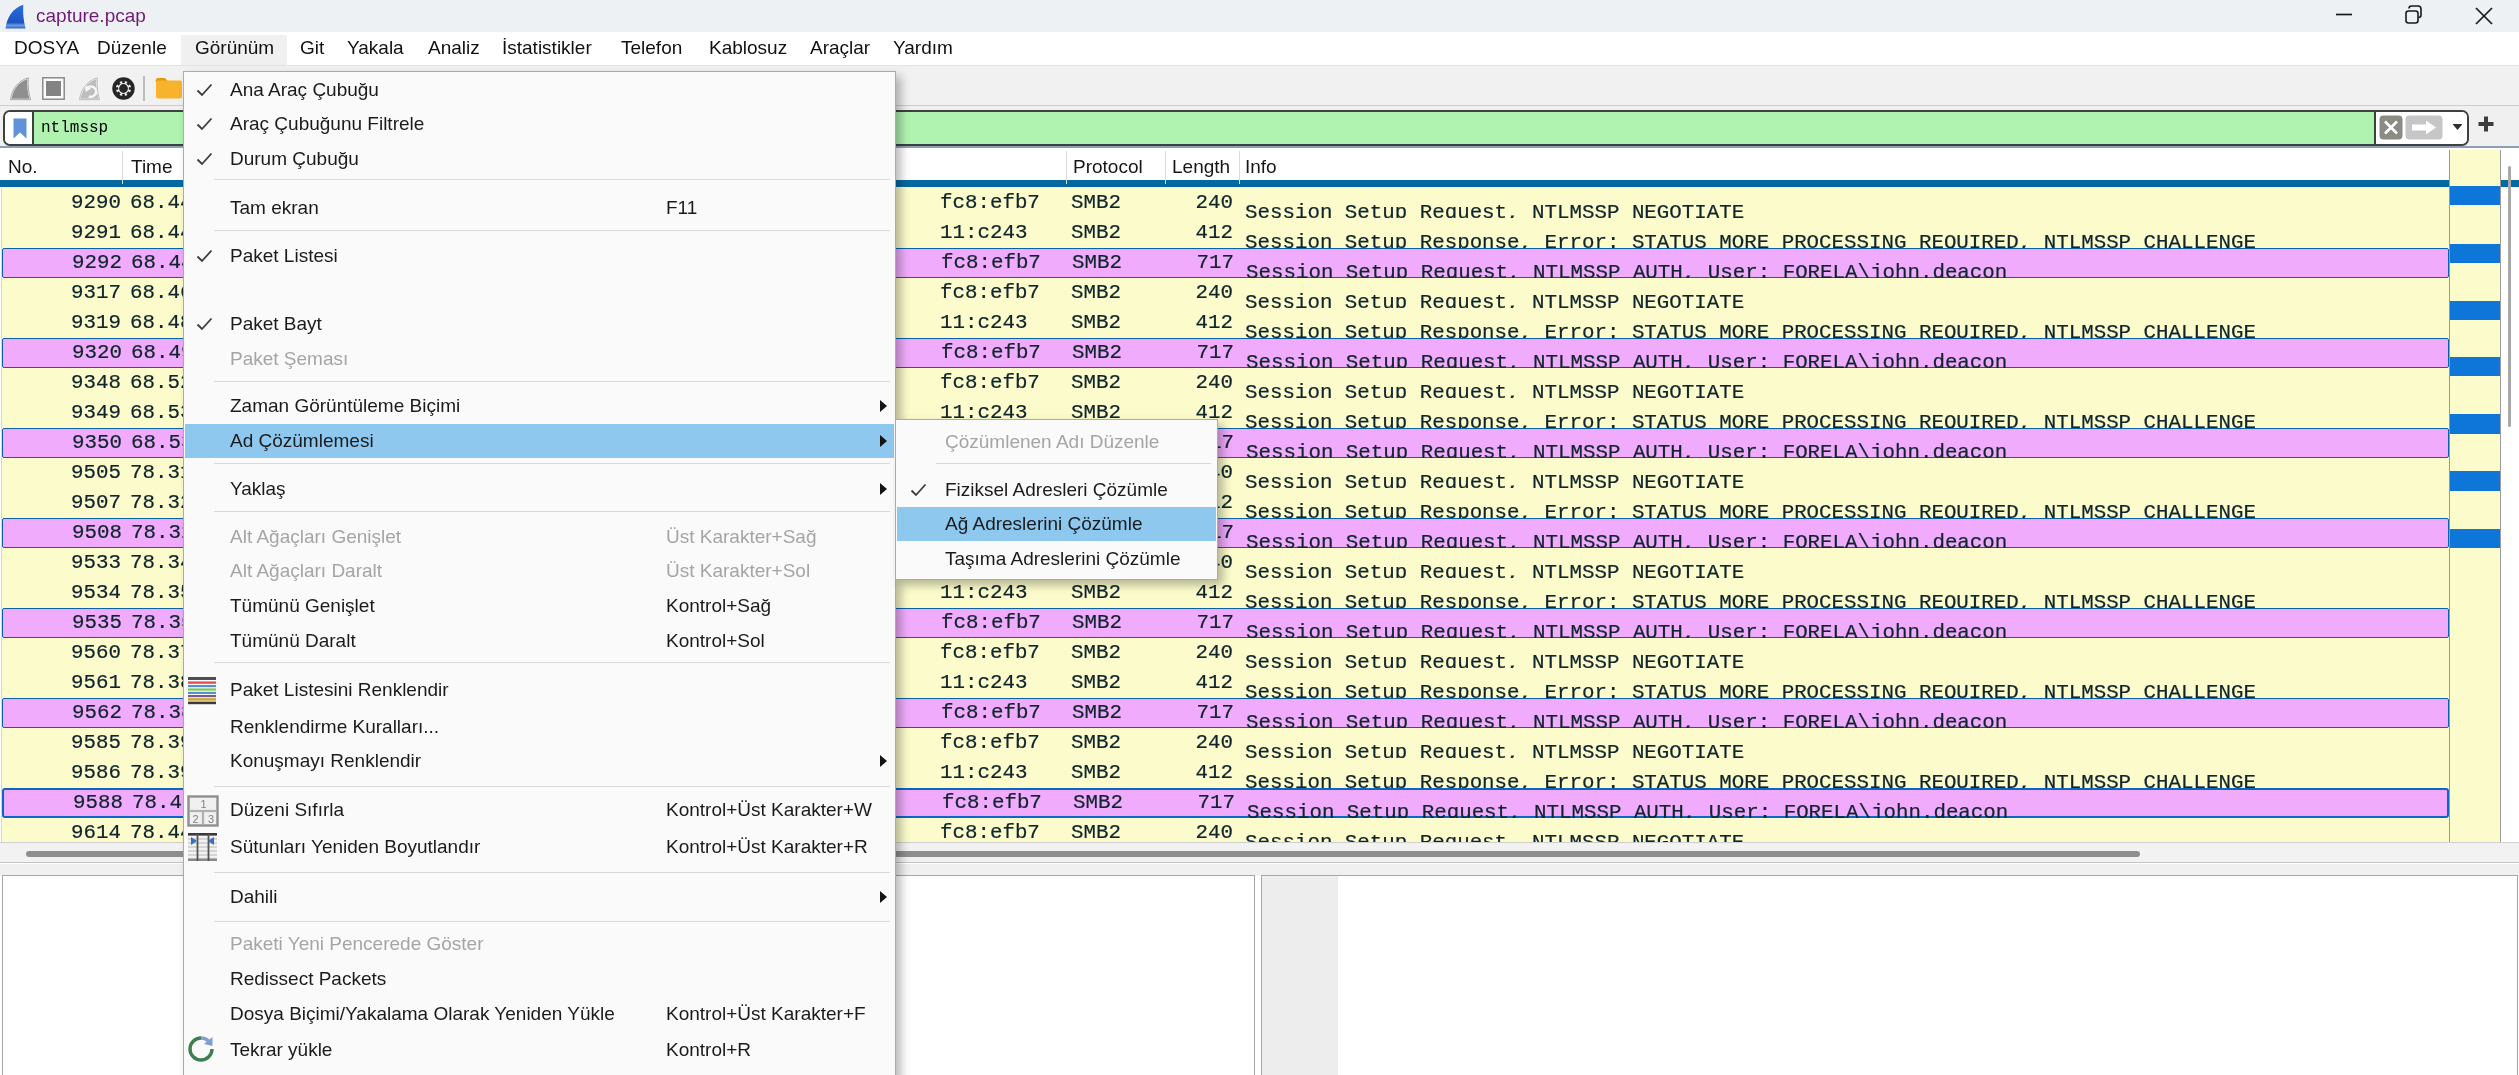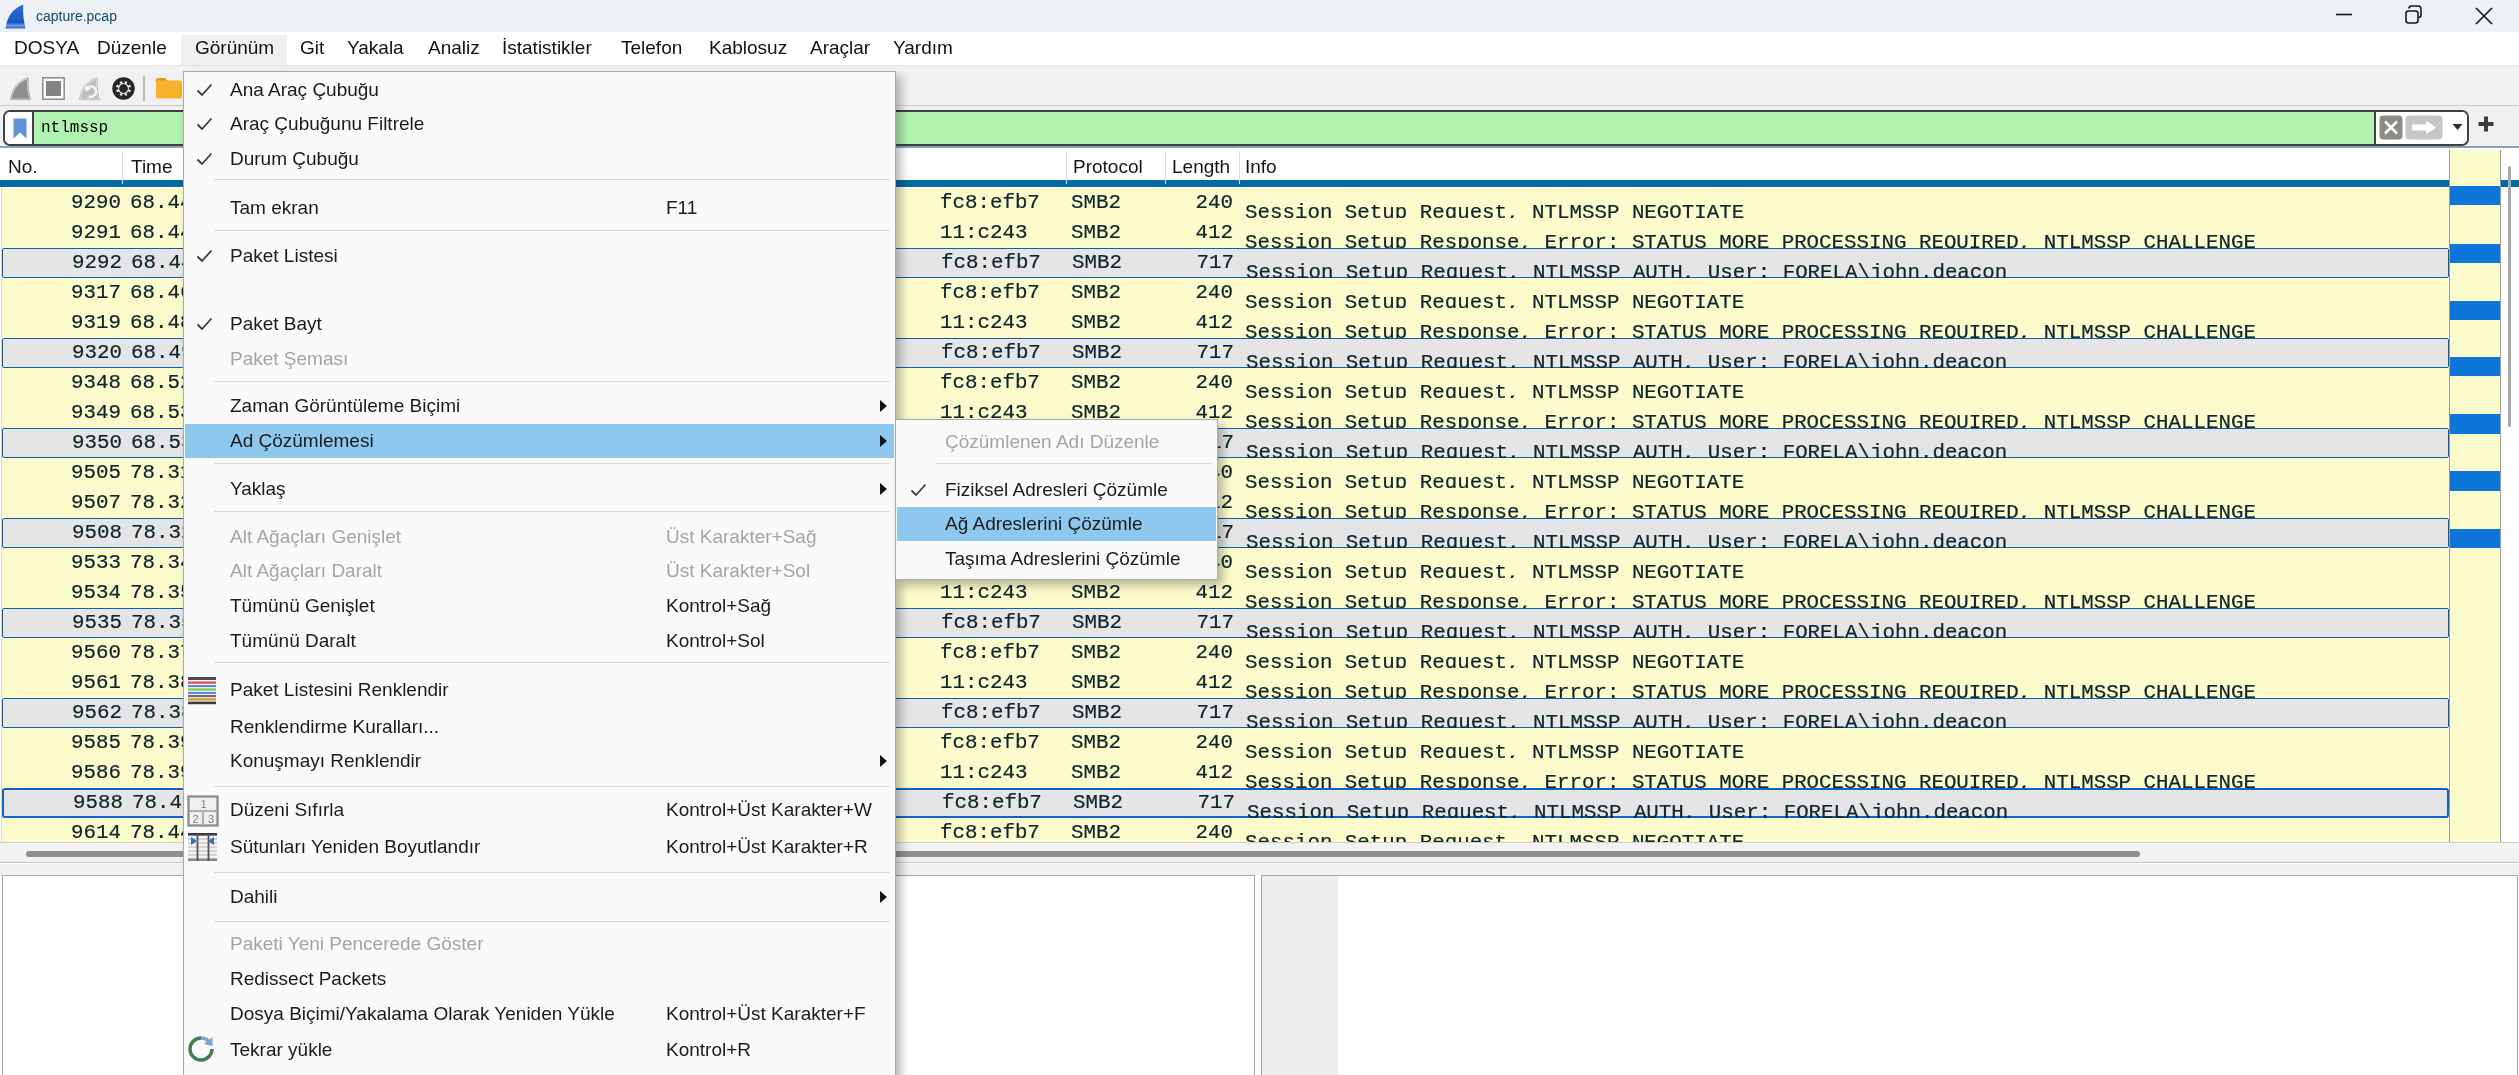--- a/index.html
+++ b/index.html
@@ -2,21 +2,21 @@
 <html><head>
 <meta charset="utf-8">
 <style>
 * { margin:0; padding:0; box-sizing:border-box; }
 html,body { width:2519px; height:1075px; overflow:hidden; background:#fff;
   font-family:"Liberation Sans", sans-serif; }
 #win { position:relative; width:2519px; height:1075px; overflow:hidden; }
 
 
 #titlebar { position:absolute; left:0; top:0; width:2519px; height:32px; background:#eef1f4; }
-#title { position:absolute; left:36px; top:0; height:32px; line-height:32px; font-size:14px; color:#0c4a6e; }
+#title { position:absolute; left:36px; top:0; height:32px; line-height:32px; font-size:19px; color:#701a75; }
 .wbtn { position:absolute; top:0; }
 
 
 #menubar { position:absolute; left:0; top:32px; width:2519px; height:33px; background:#ffffff; }
 #mbhover { position:absolute; left:181px; top:3px; width:106px; height:30px; background:#f0f0f0; }
 .mb { position:absolute; top:0; height:33px; line-height:32px; font-size:19px; color:#111; }
 
 
 #toolbar { position:absolute; left:0; top:65px; width:2519px; height:40px; background:#f1f1f1; border-top:1px solid #e2e2e2; }
 #filterrow { position:absolute; left:0; top:105px; width:2519px; height:42px; background:#f0f0f0; border-top:1px solid #cccccc; }
@@ -29,21 +29,21 @@
 
 
 #plist-topline { position:absolute; left:0; top:146px; width:2519px; height:2px; background:#8ba0b5; }
 #pheader { position:absolute; left:0; top:148px; width:2519px; height:39px; background:#ffffff; border-bottom:7px solid #0369a1; }
 .hsep { position:absolute; top:3px; width:1px; height:33px; background:#dcdcdc; }
 .hlabel { position:absolute; top:0; height:38px; line-height:38px; font-size:19px; color:#161616; }
 #rows { position:absolute; left:2px; top:188px; width:2447px; height:654px; overflow:hidden;
   font-family:"Liberation Mono", monospace; font-size:20.8px; color:#0f242c; -webkit-text-stroke:0.2px #0f242c; }
 .row { position:absolute; left:0; width:2447px; height:30px; line-height:30px; }
 .row.yel { background:#fbfbcb; }
-.row.teal { background:#e5e5e5; border:1px solid #0a61ad; border-radius:2px; line-height:28px; }
+.row.teal { background:#f0abfc; border:1px solid #0a61ad; border-radius:2px; line-height:28px; }
 .row.teal.dotted { border:2px solid #0c66c4; border-radius:3px; line-height:26px; }
 .row span { position:absolute; top:0; white-space:pre; }
 .c-no { left:0; width:119px; text-align:right; }
 .c-time { left:128px; }
 .c-dst { left:902px;margin-left:36px; }
 .c-pro { left:1069px; }
 .c-len { left:1144px; width:87px; text-align:right; }
 .c-info { left:1243px;margin-top:10px; }
 
 

